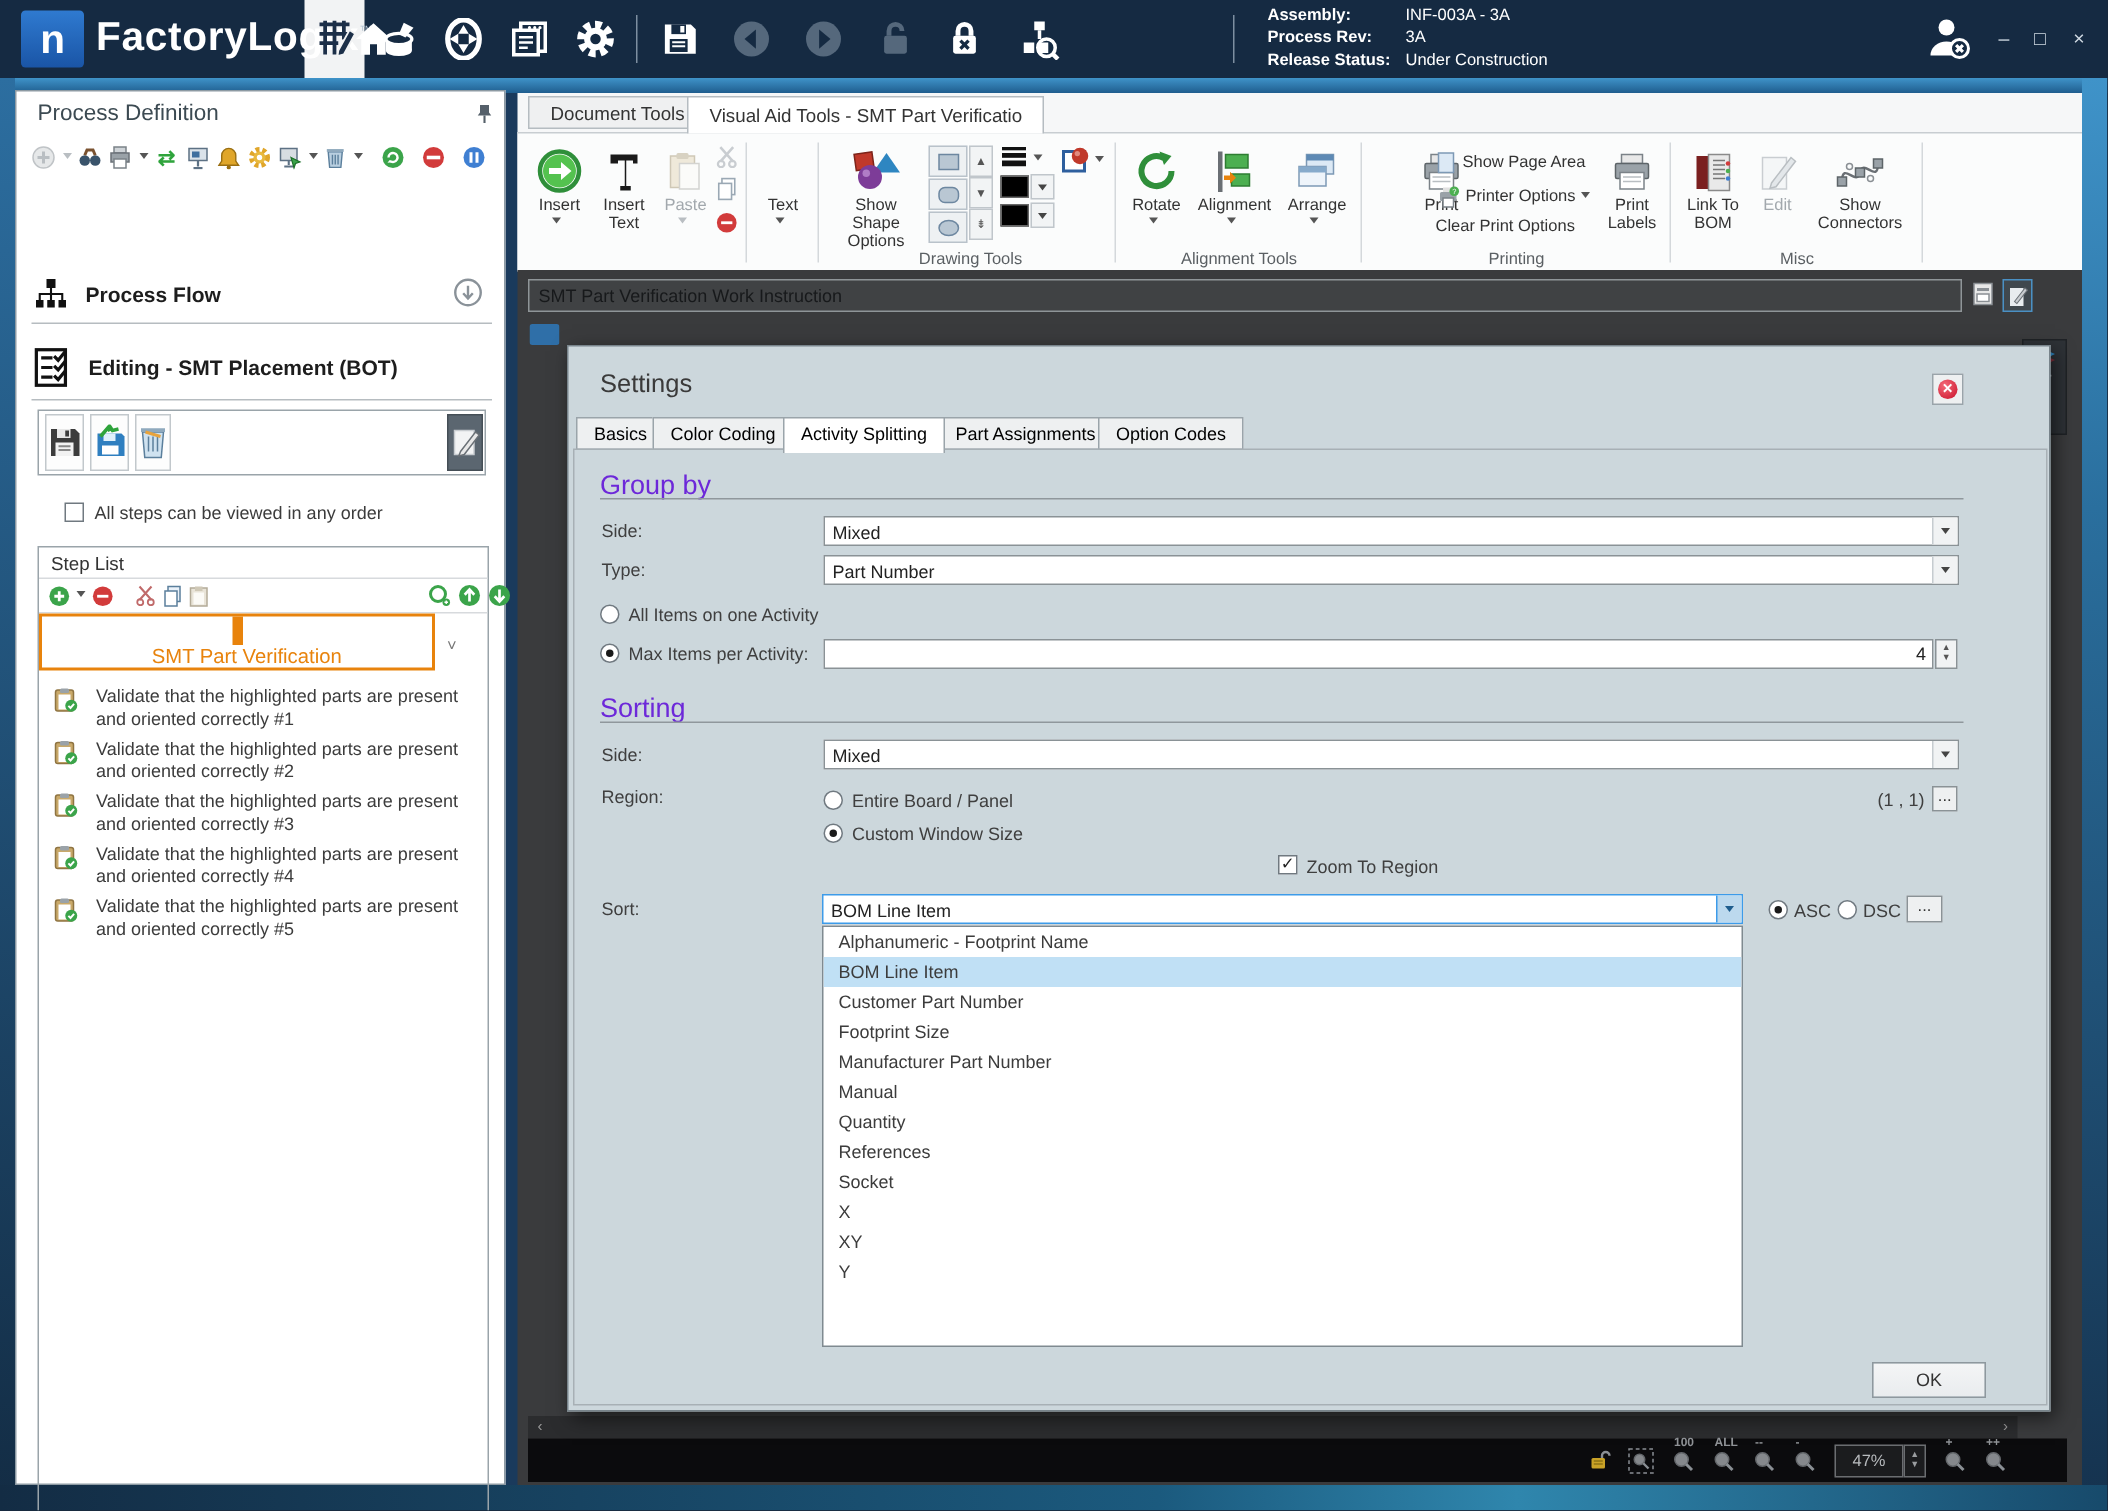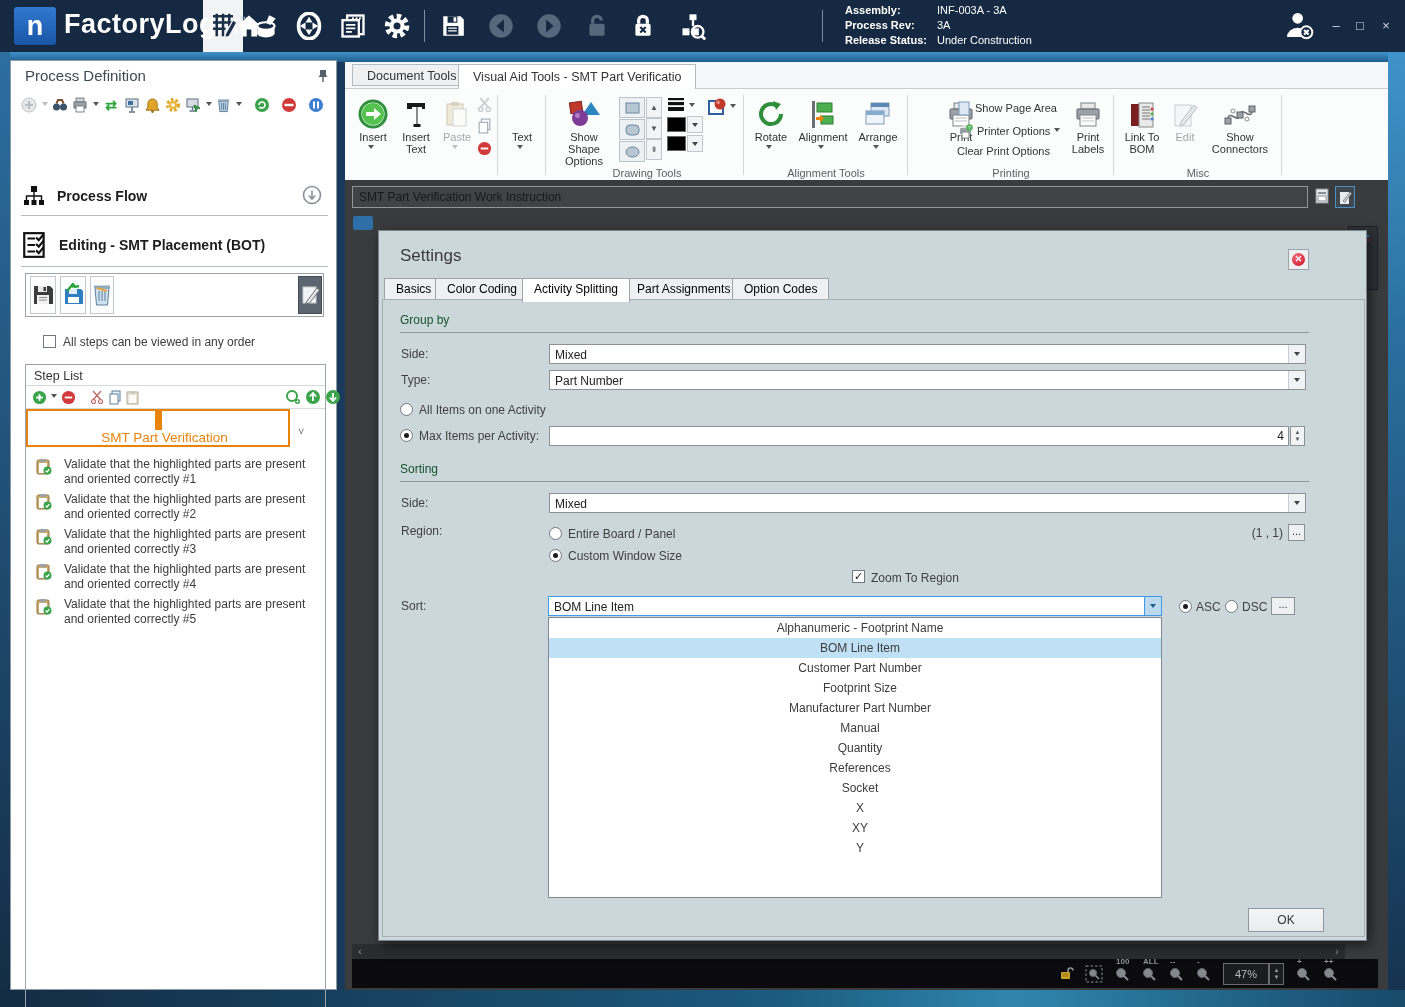--- a/index.html
+++ b/index.html
@@ -77,35 +77,35 @@
   .zoomspin{width:13px;height:20px;border:1px solid #6a6d70;background:#1b1c1e;display:flex;flex-direction:column;align-items:center;justify-content:center;color:#9a9da0;font-size:6px;line-height:7px;}
   
   .dialog{left:378px;top:230px;width:989px;height:711px;background:#ccd7dc;border:1px solid #78848b;
           box-shadow:3px 4px 12px rgba(0,0,0,.55);box-sizing:border-box;}
   .dlg-title{left:21px;top:15px;font-size:17px;color:#3a3a3a;}
   .dlg-close{left:909px;top:18px;width:21px;height:21px;background:#eef0f1;border:1px solid #9aa4aa;display:flex;align-items:center;justify-content:center;box-sizing:border-box;}
   .xcirc{width:13px;height:13px;border-radius:50%;background:radial-gradient(circle at 35% 30%,#f46a78,#c9102a);color:#fff;font-size:9px;line-height:13px;text-align:center;font-weight:bold;}
   .dtab{position:absolute;top:47px;height:22px;line-height:21px;padding:0 11px;background:#eef0f1;border:1px solid #9aa4aa;box-sizing:border-box;font-size:12px;color:#000000;}
   .dtab.active{background:#fff;height:24px;border-bottom:none;z-index:3;}
   .pane{left:3px;top:68px;width:983px;height:638px;border:1px solid #a7b0b5;box-sizing:border-box;}
-  .sechead{position:absolute;font-size:12px;color:#14532d;}
+  .sechead{position:absolute;font-size:18px;color:#6d28d9;}
   .secline{position:absolute;height:1px;background:#8f979c;}
   .flabel{position:absolute;font-size:12px;color:#3f3f3f;}
   .combo{position:absolute;height:20px;background:#fff;border:1px solid #8a9296;box-sizing:border-box;display:flex;}
   .combo .txt{flex:1;padding:3px 5px;font-size:12px;color:#222;overflow:hidden;white-space:nowrap;}
   .combo .btn{width:16px;border-left:1px solid #c6ccd0;background:#f1f3f4;display:flex;align-items:center;justify-content:center;}
   .combo.focus{border:1px solid #3d9be9;}
   .combo.focus .btn{background:#bcd9ee;border-left:1px solid #3d9be9;}
   .chev{width:0;height:0;border-left:3.5px solid transparent;border-right:3.5px solid transparent;border-top:4px solid #444;}
   .rad{position:absolute;width:13px;height:13px;border:1px solid #707980;border-radius:50%;background:#fff;box-sizing:border-box;}
   .rad.on::after{content:"";position:absolute;left:3px;top:3px;width:5px;height:5px;border-radius:50%;background:#1a1a1a;}
   .numinput{position:absolute;height:20px;background:#fff;border:1px solid #8a9296;box-sizing:border-box;font-size:12px;color:#222;text-align:right;padding:0 4px;font-family:"Liberation Sans",sans-serif;}
   .spin{position:absolute;width:15px;height:20px;border:1px solid #8a9296;background:#f1f3f4;box-sizing:border-box;display:flex;flex-direction:column;align-items:center;justify-content:center;color:#555;font-size:6px;line-height:7px;}
   .morebtn{position:absolute;background:#eef0f1;border:1px solid #8a9296;box-sizing:border-box;font-size:11px;color:#333;text-align:center;line-height:12px;}
-  .ddlist{position:absolute;left:169px;top:386px;width:614px;height:281px;background:#fff;border:1px solid #7f8a90;box-sizing:border-box;z-index:5;overflow:hidden;text-align:center;}
+  .ddlist{position:absolute;left:169px;top:386px;width:614px;height:281px;background:#fff;border:1px solid #7f8a90;box-sizing:border-box;z-index:5;overflow:hidden;}
   .opt{height:20px;line-height:20px;padding-left:10px;font-size:12px;color:#3c3c3c;white-space:nowrap;}
   .opt.sel{background:#c0e0f5;}
   .okbtn{position:absolute;left:869px;top:677px;width:76px;height:24px;background:linear-gradient(#f4f5f6,#e9ecee);
          border:1px solid #8e989e;box-sizing:border-box;font-size:12px;color:#333;text-align:center;line-height:22px;}
 </style>
 </head>
 <body>
 
 <div id="app">
 

